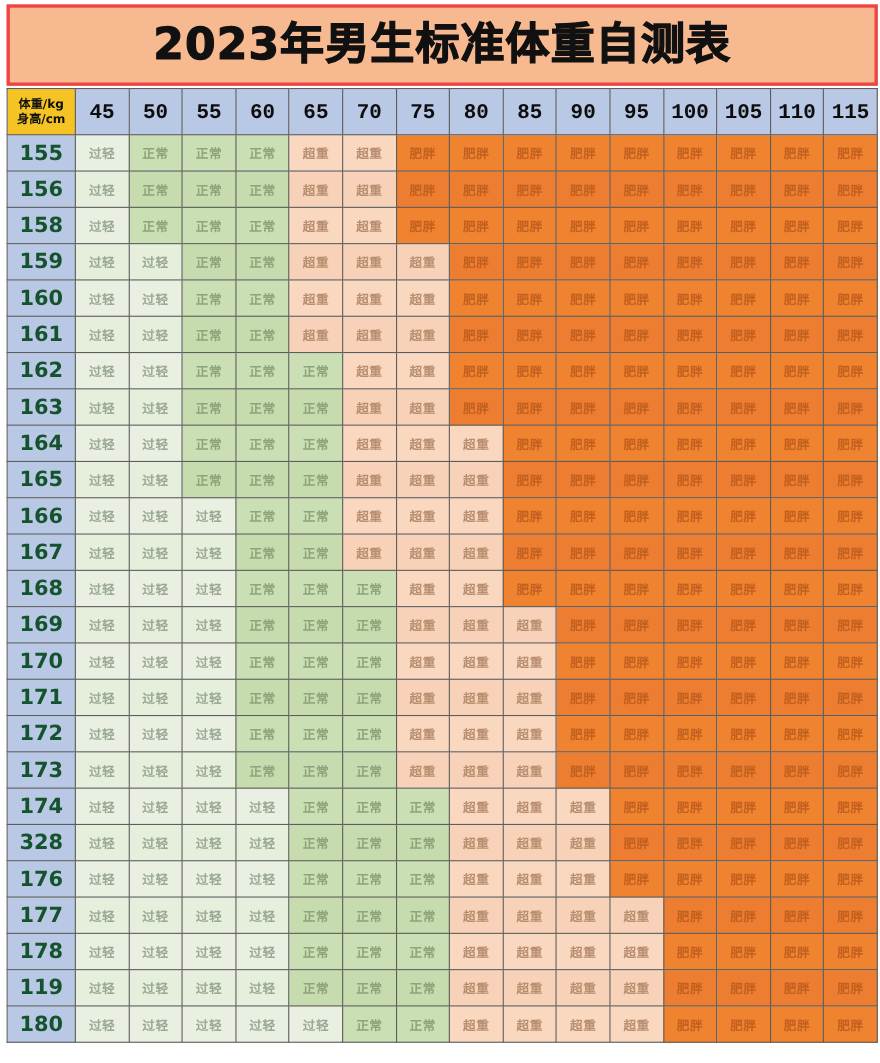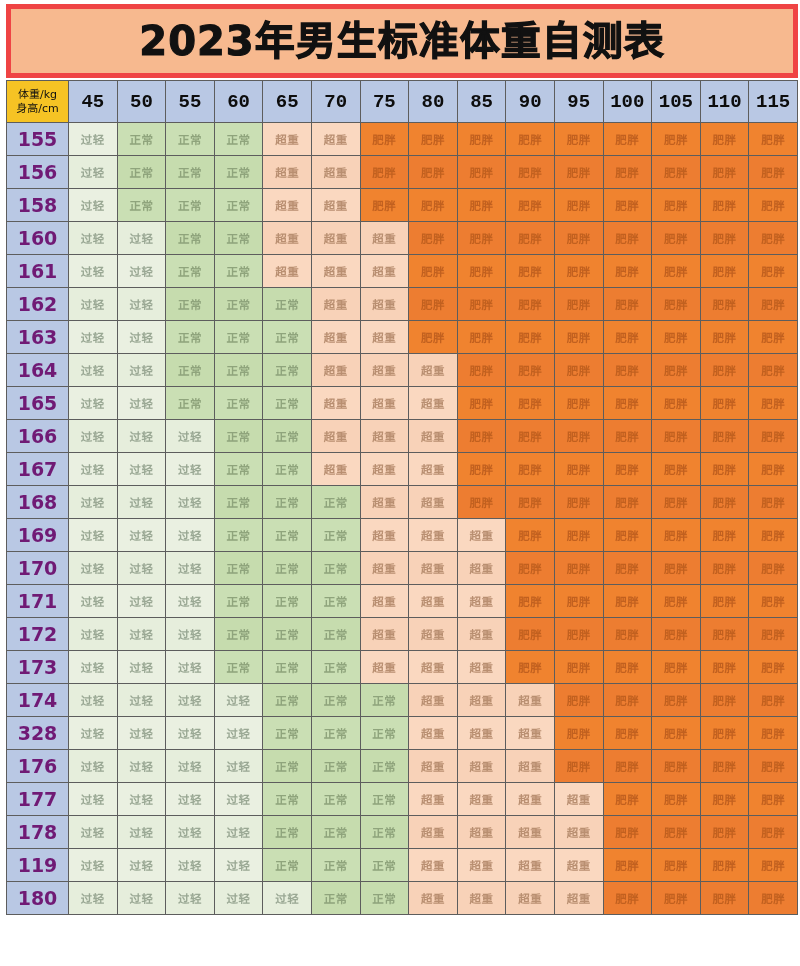--- a/index.html
+++ b/index.html
@@ -21,21 +21,21 @@
     height: 966px;
     box-sizing: border-box;
     background: #ffffff;
     padding: 4px 2px 0 6px;
   }
 
   
   .title-bar {
     height: 74px;
     background: #F7B98F;
-    border: 5px solid #ef4444;
+    border: 3px solid #ef4444;
     display: flex;
     align-items: center;
     justify-content: center;
     box-sizing: border-box;
   }
   .title-text {
     font-family: "DejaVu Sans", "Liberation Sans", sans-serif;
     font-weight: bold;
     font-size: 40px;
     letter-spacing: 1px;
@@ -59,39 +59,39 @@
     vertical-align: middle;
     box-sizing: border-box;
   }
 
   
   tr.head-row { height: 42px; }
   th.corner {
     width: 62px;
     background: #F6C324;
     color: #111;
-    font-weight: normal;
+    font-weight: bold;
     font-size: 11px;
     line-height: 1.25;
     padding: 1px 0;
   }
   th.corner .l1, th.corner .l2 { display: block; white-space: nowrap; }
   th.weight {
     background: #B9C8E4;
     color: #0d0d0d;
     font-weight: bold;
     font-size: 19px;
     font-family: Liberation Mono, monospace;
   }
 
   
   tr.data-row { height: 33px; }
   td.height-cell {
     background: #B9C8E4;
-    color: #701a75;
+    color: #14532d;
     font-weight: bold;
     font-size: 19px;
     font-family: "DejaVu Sans", "Liberation Sans", sans-serif;
   }
 
   td.cell {
     font-size: 11.5px;
     font-weight: bold;
     letter-spacing: 0.5px;
   }
@@ -190,20 +190,38 @@
           <td class="cell c-obese">肥胖</td>
           <td class="cell c-obese">肥胖</td>
           <td class="cell c-obese">肥胖</td>
           <td class="cell c-obese">肥胖</td>
           <td class="cell c-obese">肥胖</td>
           <td class="cell c-obese">肥胖</td>
           <td class="cell c-obese">肥胖</td>
           <td class="cell c-obese">肥胖</td>
         </tr>
         <tr class="data-row">
+          <td class="height-cell">159</td>
+          <td class="cell c-under">过轻</td>
+          <td class="cell c-under">过轻</td>
+          <td class="cell c-normal">正常</td>
+          <td class="cell c-normal">正常</td>
+          <td class="cell c-over">超重</td>
+          <td class="cell c-over">超重</td>
+          <td class="cell c-over">超重</td>
+          <td class="cell c-obese">肥胖</td>
+          <td class="cell c-obese">肥胖</td>
+          <td class="cell c-obese">肥胖</td>
+          <td class="cell c-obese">肥胖</td>
+          <td class="cell c-obese">肥胖</td>
+          <td class="cell c-obese">肥胖</td>
+          <td class="cell c-obese">肥胖</td>
+          <td class="cell c-obese">肥胖</td>
+        </tr>
+        <tr class="data-row">
           <td class="height-cell">160</td>
           <td class="cell c-under">过轻</td>
           <td class="cell c-under">过轻</td>
           <td class="cell c-normal">正常</td>
           <td class="cell c-normal">正常</td>
           <td class="cell c-over">超重</td>
           <td class="cell c-over">超重</td>
           <td class="cell c-over">超重</td>
           <td class="cell c-obese">肥胖</td>
           <td class="cell c-obese">肥胖</td>

